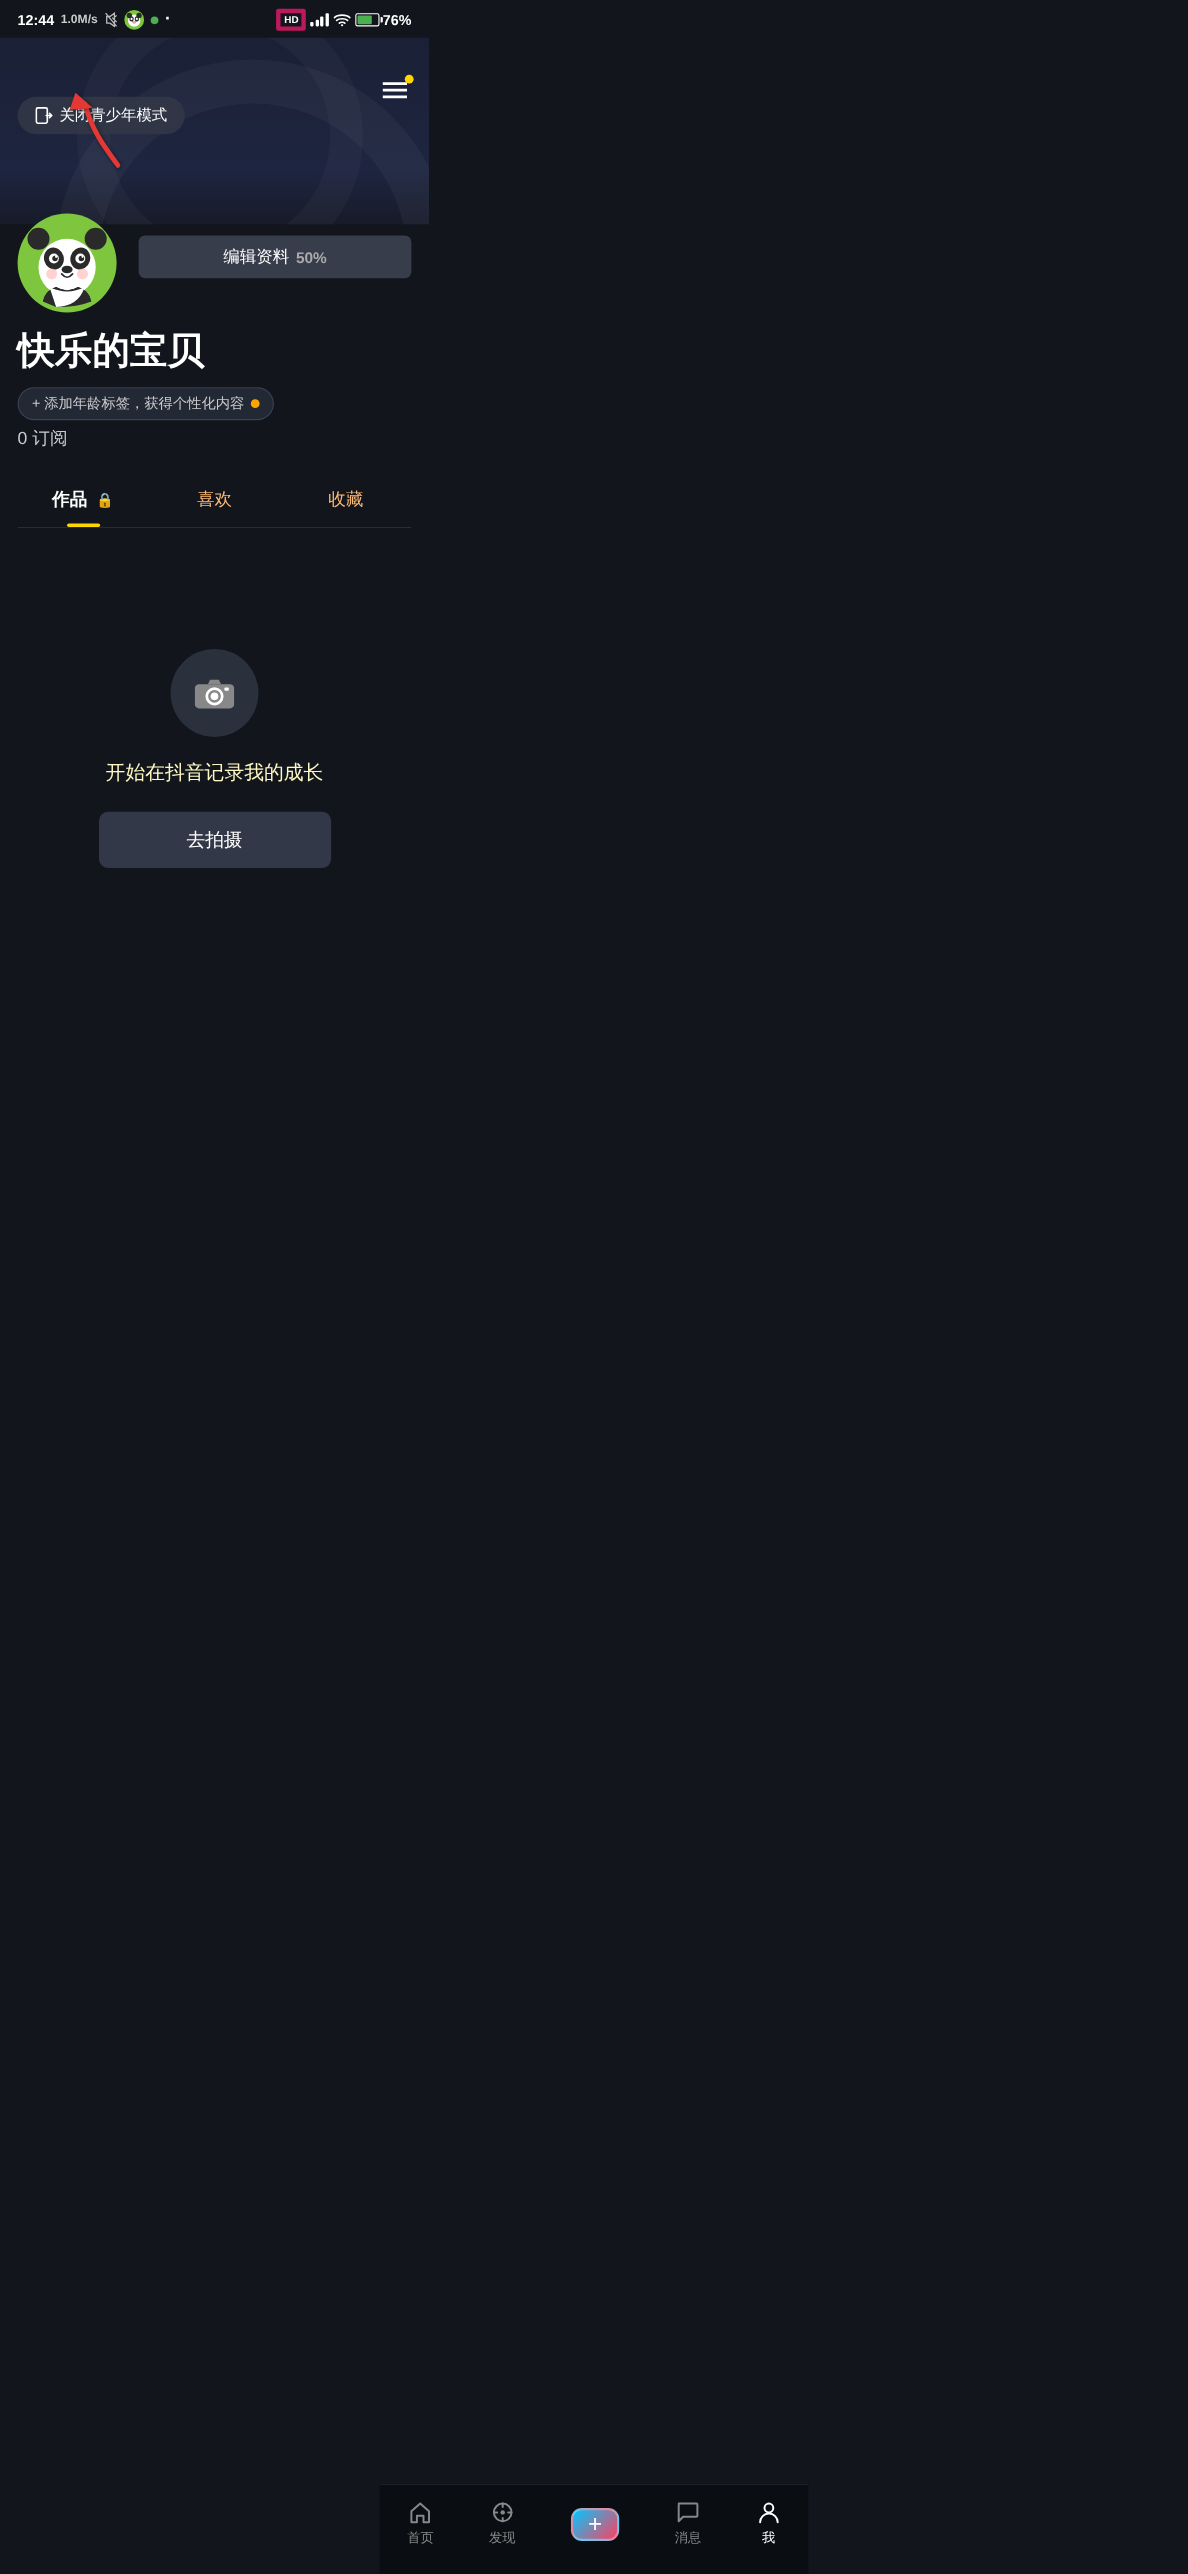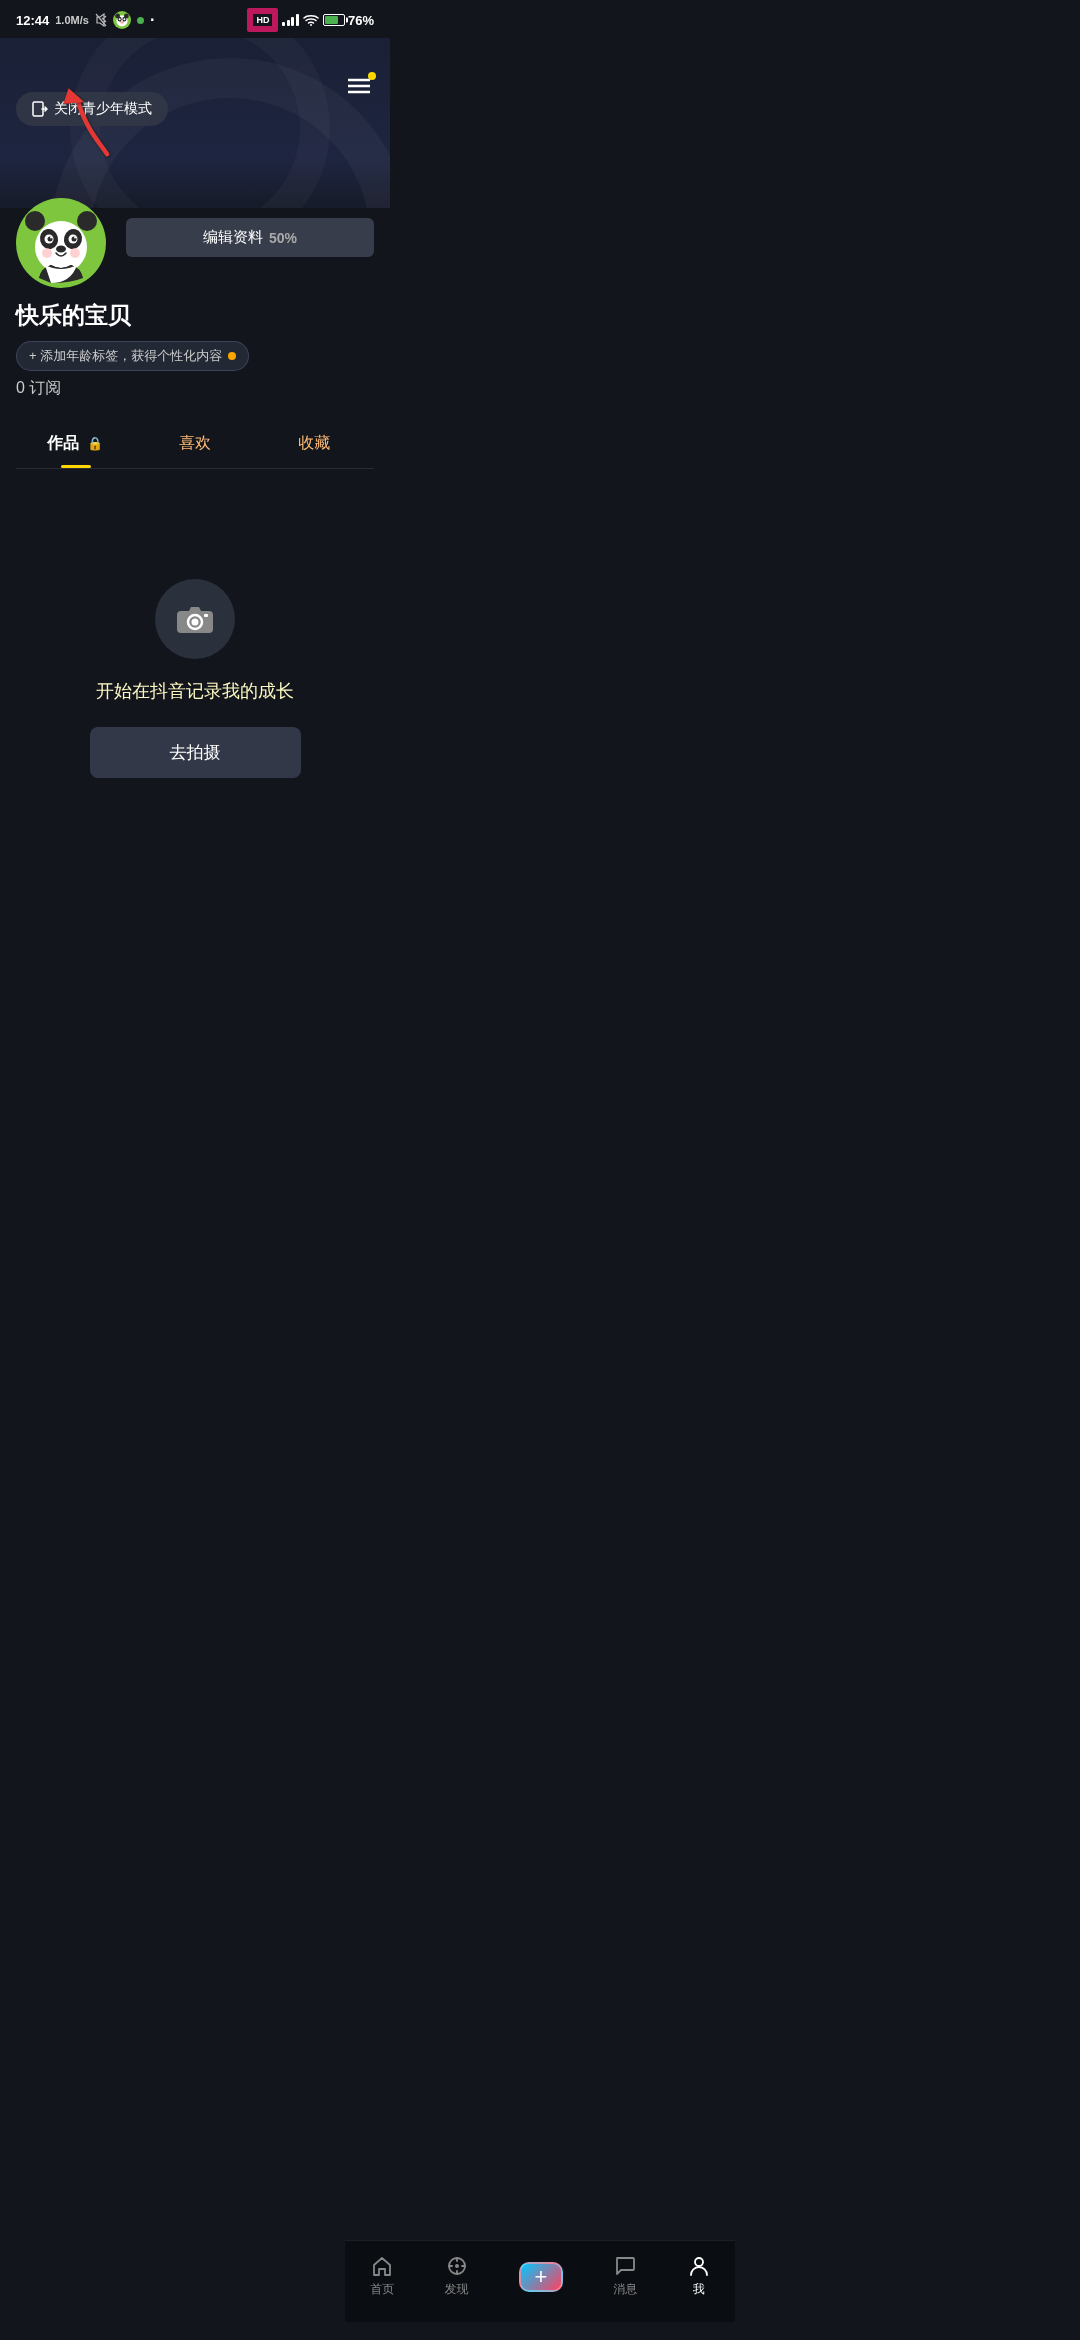--- a/index.html
+++ b/index.html
@@ -225,21 +225,21 @@
       margin-left: 20px;
     }
 
     .edit-profile-btn .progress-text {
       color: #aaaaaa;
       font-size: 14px;
       font-weight: bold;
     }
 
     .username {
-      font-size: 23px;
+      font-size: 34px;
       font-weight: bold;
       margin-bottom: 10px;
       margin-top: 8px;
     }
 
     .age-tag-btn {
       display: inline-flex;
       align-items: center;
       gap: 6px;
       background: rgba(40, 45, 60, 0.8);
@@ -343,21 +343,21 @@
       border-radius: 8px;
       padding: 14px 80px;
       color: white;
       font-size: 17px;
       cursor: pointer;
     }
 
     
     .bottom-nav {
       position: fixed;
-      bottom: 18px;
+      bottom: 0;
       left: 50%;
       transform: translateX(-50%);
       width: 390px;
       background: #0a0d12;
       display: flex;
       align-items: center;
       justify-content: space-around;
       padding: 10px 0 20px;
       border-top: 1px solid rgba(255,255,255,0.08);
     }
@@ -419,21 +419,21 @@
         <circle cx="26" cy="18" r="2.5" fill="white"></circle>
         <ellipse cx="20" cy="26" rx="4" ry="3" fill="#f5a0a0"></ellipse>
         <circle cx="16" cy="24" r="1" fill="#2a2a2a"></circle>
         <circle cx="24" cy="24" r="1" fill="#2a2a2a"></circle>
       </svg>
     </div>
     <div style="width:7px;height:7px;background:#4caf50;border-radius:50%;"></div>
     <span style="font-size:16px;color:white;">·</span>
   </div>
   <div class="status-right">
-    <span style="font-size:9px;border:6px solid #be185d;padding:1px 3px;border-radius:2px;font-weight:bold;">HD</span>
+    <span style="font-size:9px;border:4px solid #be185d;padding:1px 3px;border-radius:2px;font-weight:bold;">HD</span>
     <div class="signal-bars">
       <span></span>
         <span></span>
         <span></span>
         <span></span>
     </div>
     <svg width="16" height="12" viewBox="0 0 16 12" fill="none">
       <path d="M1 4C4 1 12 1 15 4" stroke="white" stroke-width="1.5" stroke-linecap="round"></path>
       <path d="M3 6.5C5 4.5 11 4.5 13 6.5" stroke="white" stroke-width="1.5" stroke-linecap="round"></path>
       <path d="M5.5 9C6.5 8 9.5 8 10.5 9" stroke="white" stroke-width="1.5" stroke-linecap="round"></path>

